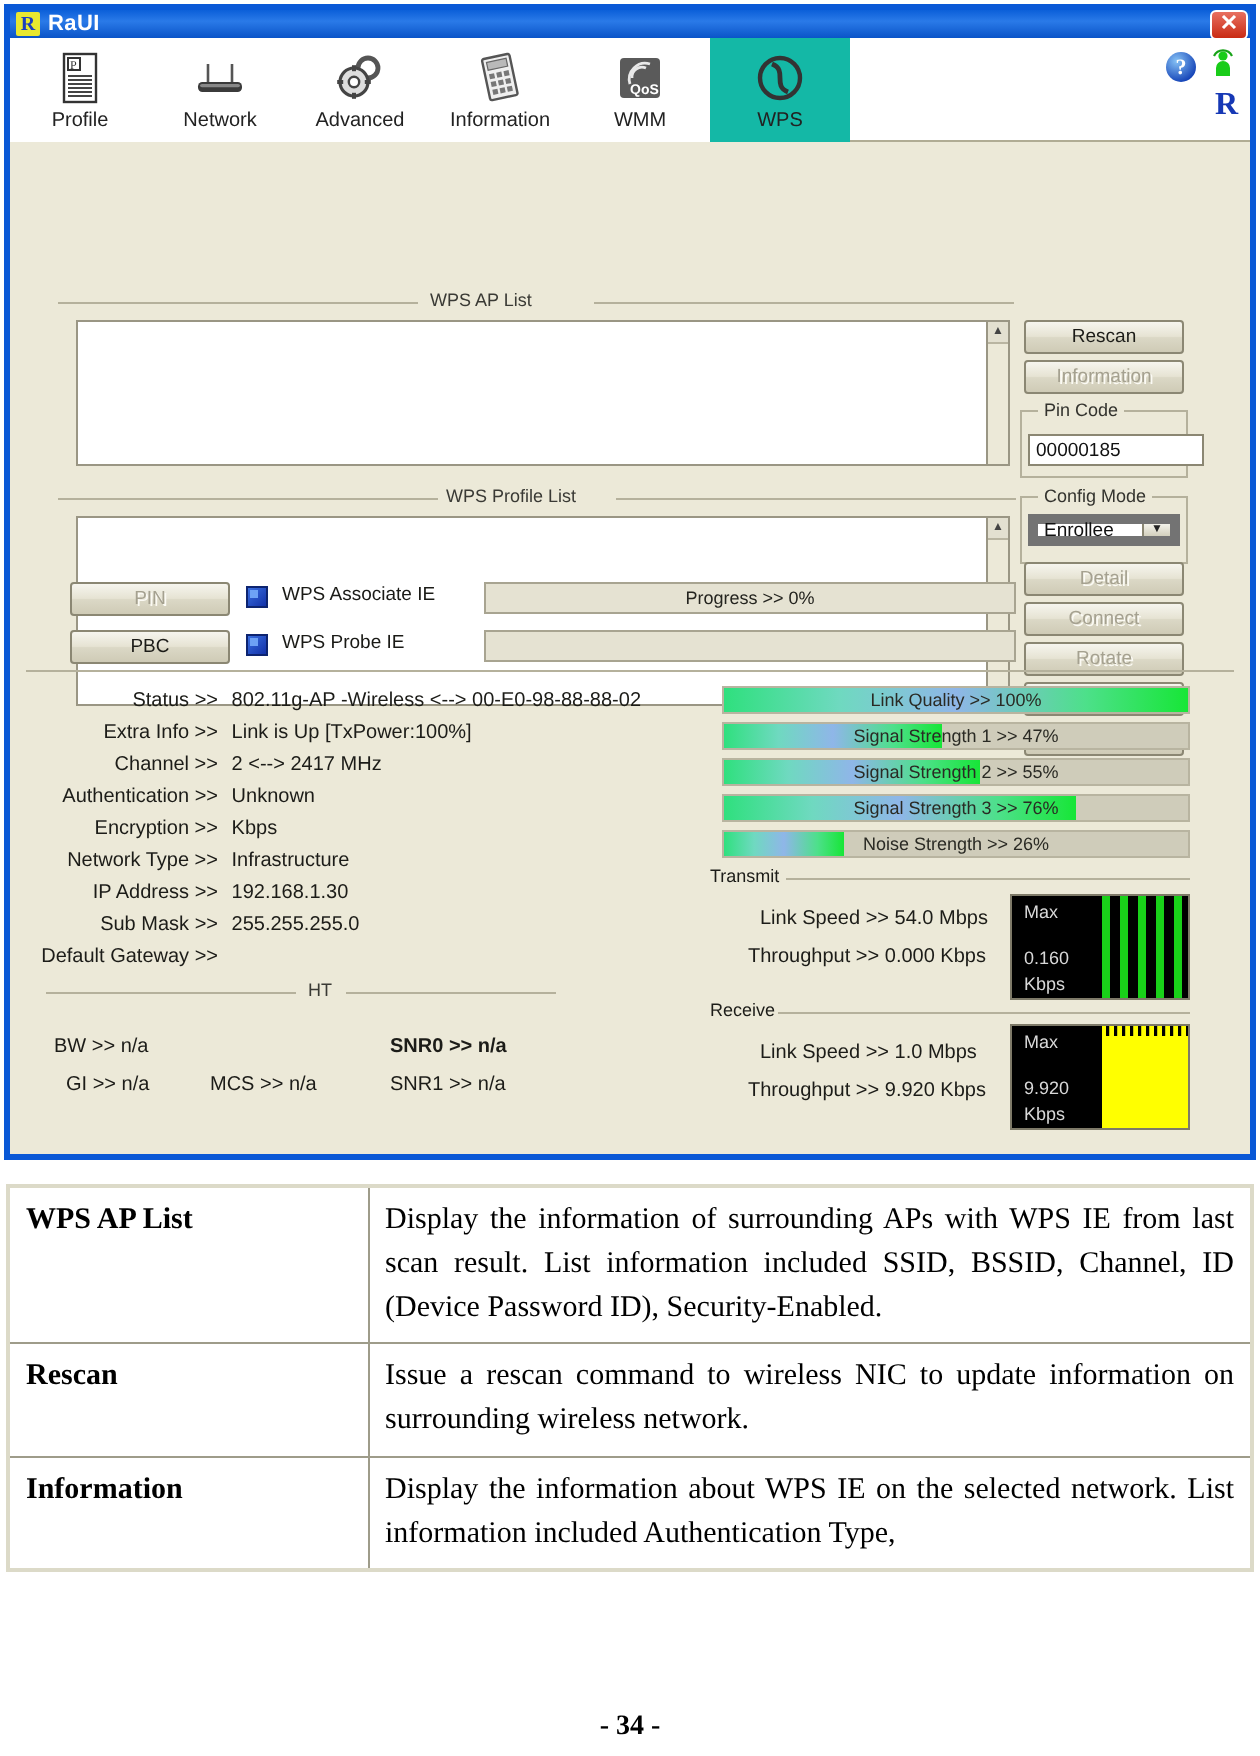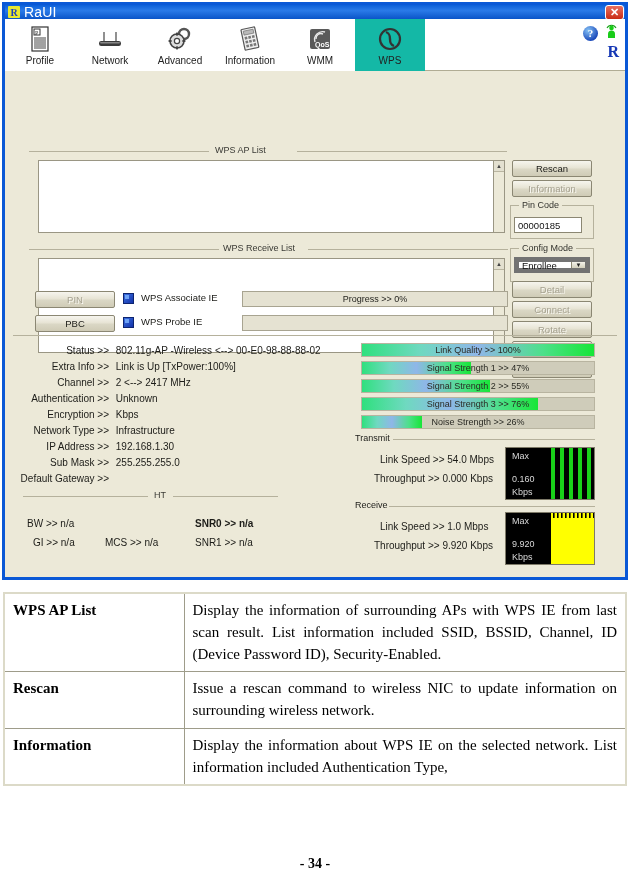--- a/index.html
+++ b/index.html
@@ -29,21 +29,21 @@
     z-index: 5;
   }
   #title-bar .t-icon {
     width: 12px; height: 12px; margin-right: 4px;
     display: flex; align-items: center; justify-content: center;
     font-size: 10px; font-weight: bold; color: #1a3fc0;
     background: #e8e830; border-radius: 1px;
     font-family: "Liberation Serif", serif;
   }
   #title-bar .t-text {
-    color: #fff; font-size: 14px; font-weight: normal;
+    color: #fff; font-size: 11px; font-weight: bold;
     letter-spacing: .2px; flex: 1;
   }
   .close-btn {
     width: 19px; height: 15px;
     background: linear-gradient(to bottom,#e87060,#c92b14);
     border: 1px solid #fff; border-radius: 3px;
     color: #fff; font-size: 11px; font-weight: bold;
     display: flex; align-items: center; justify-content: center;
     line-height: 1; cursor: pointer;
   }
@@ -341,35 +341,35 @@
 
     <div class="grp-line" style="left:24px; top:80px; width:180px;"></div>
     <div class="grp-title" style="left:206px; top:74px;">WPS AP List</div>
     <div class="grp-line" style="left:292px; top:80px; width:210px;"></div>
     <div class="listbox" style="left:33px; top:89px; width:455px; height:73px;"></div>
     <div class="listbox-scroll" style="left:488px; top:89px; height:73px;">
       <div class="sb-arrow">▲</div>
     </div>
 
     <div class="grp-line" style="left:24px; top:178px; width:190px;"></div>
-    <div class="grp-title" style="left:214px; top:172px;">WPS Receive List</div>
+    <div class="grp-title" style="left:214px; top:172px;">WPS Profile List</div>
 
     <div class="grp-line" style="left:303px; top:178px; width:200px;"></div>
     <div class="listbox" style="left:33px; top:187px; width:455px; height:95px;"></div>
     <div class="listbox-scroll" style="left:488px; top:187px; height:95px;">
       <div class="sb-arrow">▲</div>
     </div>
 
     <div class="btn" style="left:507px; top:89px; width:80px; height:17px;">Rescan</div>
     <div class="btn disabled" style="left:507px; top:109px; width:80px; height:17px;">Information</div>
 
     <div class="group-box" style="left:505px; top:134px; width:84px; height:34px;">
       <div class="gb-label">Pin Code</div>
     </div>
-    <div class="txtfield" style="left:509px; top:146px; width:68px; height:16px;">00000185</div>
+    <div class="txtfield" style="left:509px; top:146px; width:88px; height:16px;">00000185</div>
 
     <div class="group-box" style="left:505px; top:177px; width:84px; height:34px;">
       <div class="gb-label">Config Mode</div>
     </div>
     <div class="combo" style="left:509px; top:186px; width:76px; height:16px;">
       <div class="cval">Enrollee</div>
       <div class="carrow">▼</div>
     </div>
 
     <div class="btn disabled" style="left:507px; top:210px; width:80px; height:17px;">Detail</div>

